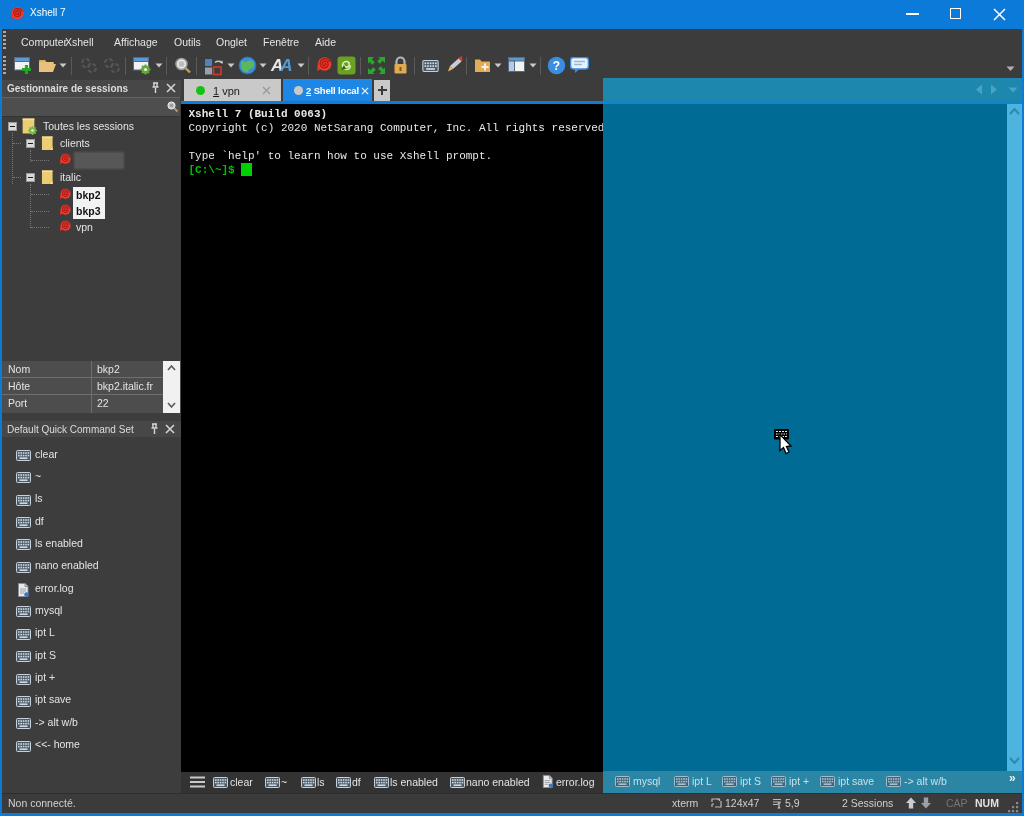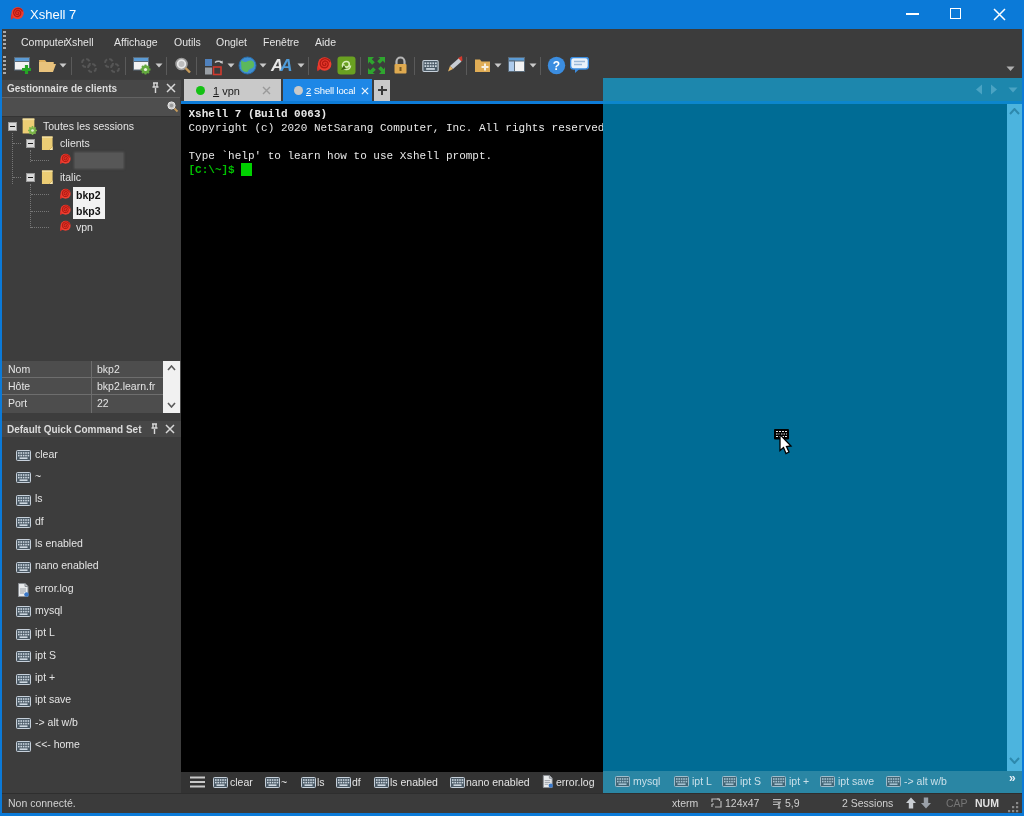--- a/index.html
+++ b/index.html
@@ -46,21 +46,21 @@
     <path d="M7.8 14.5 L11.5 14.5 L11.5 10.8 Z" fill="#f8e7b0"></path>
     <path d="M7.8 14.5 L11.5 10.8" stroke="#cfa94e" stroke-width="0.8"></path>
   </g>
 </defs>
     </svg>
 
   <div class="abs" style="left:0;top:0;width:1024px;height:29px;background:#0b7ad8;"></div>
   <svg class="abs" style="left:9px;top:6px;" width="17" height="16" viewBox="0 0 15 14">
       <use href="#sym-shell"></use>
     </svg>
-  <div class="abs txt" style="left:30px;top:7px;color:#fff;font-size:13px;">Xshell 7</div>
+  <div class="abs txt" style="left:30px;top:7px;color:#fff;font-size:10px;">Xshell 7</div>
 
   <div class="abs" style="left:906px;top:13px;width:13px;height:1.5px;background:#fff;"></div>
   <div class="abs" style="left:950px;top:8px;width:11px;height:11px;border:1.5px solid #fff;"></div>
   <svg class="abs" style="left:993px;top:8px;" width="13" height="13" viewBox="0 0 13 13">
     <path d="M1 1 L12 12 M12 1 L1 12" stroke="#fff" stroke-width="1.5"></path>
   </svg>
 
   <div class="abs" style="left:0;top:29px;width:1024px;height:24px;background:#3c3c3c;"></div>
   <div class="abs txt" style="left:21px;top:36px;">Computer</div>
   <div class="abs txt" style="left:65px;top:36px;">Xshell</div>
@@ -224,21 +224,21 @@
       </svg>
     </div>
 
   <div class="abs" style="left:3px;top:31px;width:3px;height:20px;background:repeating-linear-gradient(to bottom,#aaa 0 2px,transparent 2px 4px);"></div>
   <div class="abs" style="left:3px;top:56px;width:3px;height:20px;background:repeating-linear-gradient(to bottom,#aaa 0 2px,transparent 2px 4px);"></div>
 
   <div class="abs" style="left:2px;top:79px;width:179px;height:714px;background:#3d3d3d;"></div>
   <div id="leftpanel">
 
     <div class="abs" style="left:2px;top:80px;width:179px;height:17px;background:#474747;"></div>
-    <div class="abs txt" style="left:7px;top:83px;font-weight:bold;font-size:10px;color:#dcdcdc;">Gestionnaire de clients</div>
+    <div class="abs txt" style="left:7px;top:83px;font-weight:bold;font-size:10px;color:#dcdcdc;">Gestionnaire de sessions</div>
     <svg class="abs" style="left:150px;top:82px;" width="11" height="12" viewBox="0 0 11 12">
       <g stroke="#d8d8d8" stroke-width="1.4" fill="none">
         <path d="M3 1 h5 M4 1 v4 M7 1 v4 M2.5 5 h6 M5.5 6 v5"></path>
       </g>
     </svg>
     <svg class="abs" style="left:166px;top:83px;" width="10" height="10" viewBox="0 0 10 10">
       <path d="M1 1 L9 9 M9 1 L1 9" stroke="#d8d8d8" stroke-width="1.5"></path>
     </svg>
 
     <div class="abs" style="left:2px;top:97px;width:178px;height:20px;background:#4e4e4e;border-top:1px solid #636363;border-bottom:1px solid #343434;"></div>
@@ -305,34 +305,34 @@
       </svg>
     <div class="abs txt" style="left:76px;top:221px;">vpn</div>
 
     <div class="abs" style="left:2px;top:361px;width:179px;height:52px;background:#4d4d4d;"></div>
     <div class="abs" style="left:91px;top:361px;width:1px;height:52px;background:#6e6e6e;"></div>
     <div class="abs" style="left:2px;top:377px;width:161px;height:1px;background:#6e6e6e;"></div>
     <div class="abs" style="left:2px;top:394px;width:161px;height:1px;background:#6e6e6e;"></div>
     <div class="abs txt" style="left:8px;top:363px;">Nom</div>
     <div class="abs txt" style="left:97px;top:363px;">bkp2</div>
     <div class="abs txt" style="left:8px;top:380px;">Hôte</div>
-    <div class="abs txt" style="left:97px;top:380px;">bkp2.learn.fr</div>
+    <div class="abs txt" style="left:97px;top:380px;">bkp2.italic.fr</div>
     <div class="abs txt" style="left:8px;top:397px;">Port</div>
     <div class="abs txt" style="left:97px;top:397px;">22</div>
 
     <div class="abs" style="left:163px;top:361px;width:17px;height:52px;background:#f1f1f1;"></div>
     <svg class="abs" style="left:167px;top:365px;" width="9" height="6" viewBox="0 0 9 6">
       <path d="M1 5 L4.5 1 L8 5" fill="none" stroke="#5a5a5a" stroke-width="1.6"></path>
     </svg>
     <svg class="abs" style="left:167px;top:402px;" width="9" height="6" viewBox="0 0 9 6">
       <path d="M1 1 L4.5 5 L8 1" fill="none" stroke="#5a5a5a" stroke-width="1.6"></path>
     </svg>
 
     <div class="abs" style="left:2px;top:421px;width:179px;height:16px;background:#474747;"></div>
-    <div class="abs txt" style="left:7px;top:424px;font-weight:bold;font-size:10px;color:#dcdcdc;">Default Quick Command Set</div>
+    <div class="abs txt" style="left:7px;top:424px;font-weight:normal;font-size:10px;color:#dcdcdc;">Default Quick Command Set</div>
     <svg class="abs" style="left:149px;top:423px;" width="11" height="12" viewBox="0 0 11 12">
       <g stroke="#d8d8d8" stroke-width="1.4" fill="none">
         <path d="M3 1 h5 M4 1 v4 M7 1 v4 M2.5 5 h6 M5.5 6 v5"></path>
       </g>
     </svg>
     <svg class="abs" style="left:165px;top:424px;" width="10" height="10" viewBox="0 0 10 10">
       <path d="M1 1 L9 9 M9 1 L1 9" stroke="#d8d8d8" stroke-width="1.5"></path>
     </svg>
     <div id="qclist">
     <svg class="abs" style="left:16px;top:450px;" width="15" height="11" viewBox="0 0 15 11">
@@ -402,21 +402,21 @@
   <div class="abs" style="left:181px;top:79px;width:843px;height:22px;background:#3c3c3c;"></div>
   <div id="tabs">
     <div class="abs" style="left:184px;top:79px;width:97px;height:22px;background:#c9c9c9;"></div>
     <div class="abs" style="left:196px;top:86px;width:9px;height:9px;border-radius:50%;background:#14c114;"></div>
     <div class="abs txt" style="left:213px;top:85px;color:#1a1a1a;font-size:11px;"><span style="text-decoration:underline;">1</span> vpn</div>
     <svg class="abs" style="left:262px;top:86px;" width="9" height="9" viewBox="0 0 9 9">
         <path d="M1 1 L8 8 M8 1 L1 8" stroke="#9a9a9a" stroke-width="1.4"></path>
       </svg>
     <div class="abs" style="left:283px;top:79px;width:89px;height:22px;background:#1e87e6;"></div>
     <div class="abs" style="left:294px;top:86px;width:9px;height:9px;border-radius:50%;background:#c9c9c9;"></div>
-    <div class="abs txt" style="left:306px;top:85px;color:#fff;font-weight:normal;font-size:9.5px;letter-spacing:-0.15px;"><span style="text-decoration:underline;">2</span> Shell local</div>
+    <div class="abs txt" style="left:306px;top:85px;color:#fff;font-weight:bold;font-size:9.5px;letter-spacing:-0.15px;"><span style="text-decoration:underline;">2</span> Shell local</div>
     <svg class="abs" style="left:361px;top:86.5px;" width="8" height="8" viewBox="0 0 9 9">
         <path d="M1 1 L8 8 M8 1 L1 8" stroke="#e8f2fc" stroke-width="1.4"></path>
       </svg>
     <div class="abs" style="left:374px;top:80px;width:16px;height:21px;background:#c9c9c9;"></div>
     <div class="abs" style="left:377.5px;top:89.2px;width:9px;height:2px;background:#3a3a3a;"></div>
     <div class="abs" style="left:381px;top:85.7px;width:2px;height:9px;background:#3a3a3a;"></div>
     </div>
   <div class="abs" style="left:181px;top:101px;width:843px;height:3px;background:#0d7bd7;"></div>
 
   <div class="abs" style="left:181px;top:104px;width:843px;height:668px;background:#000;"></div>

